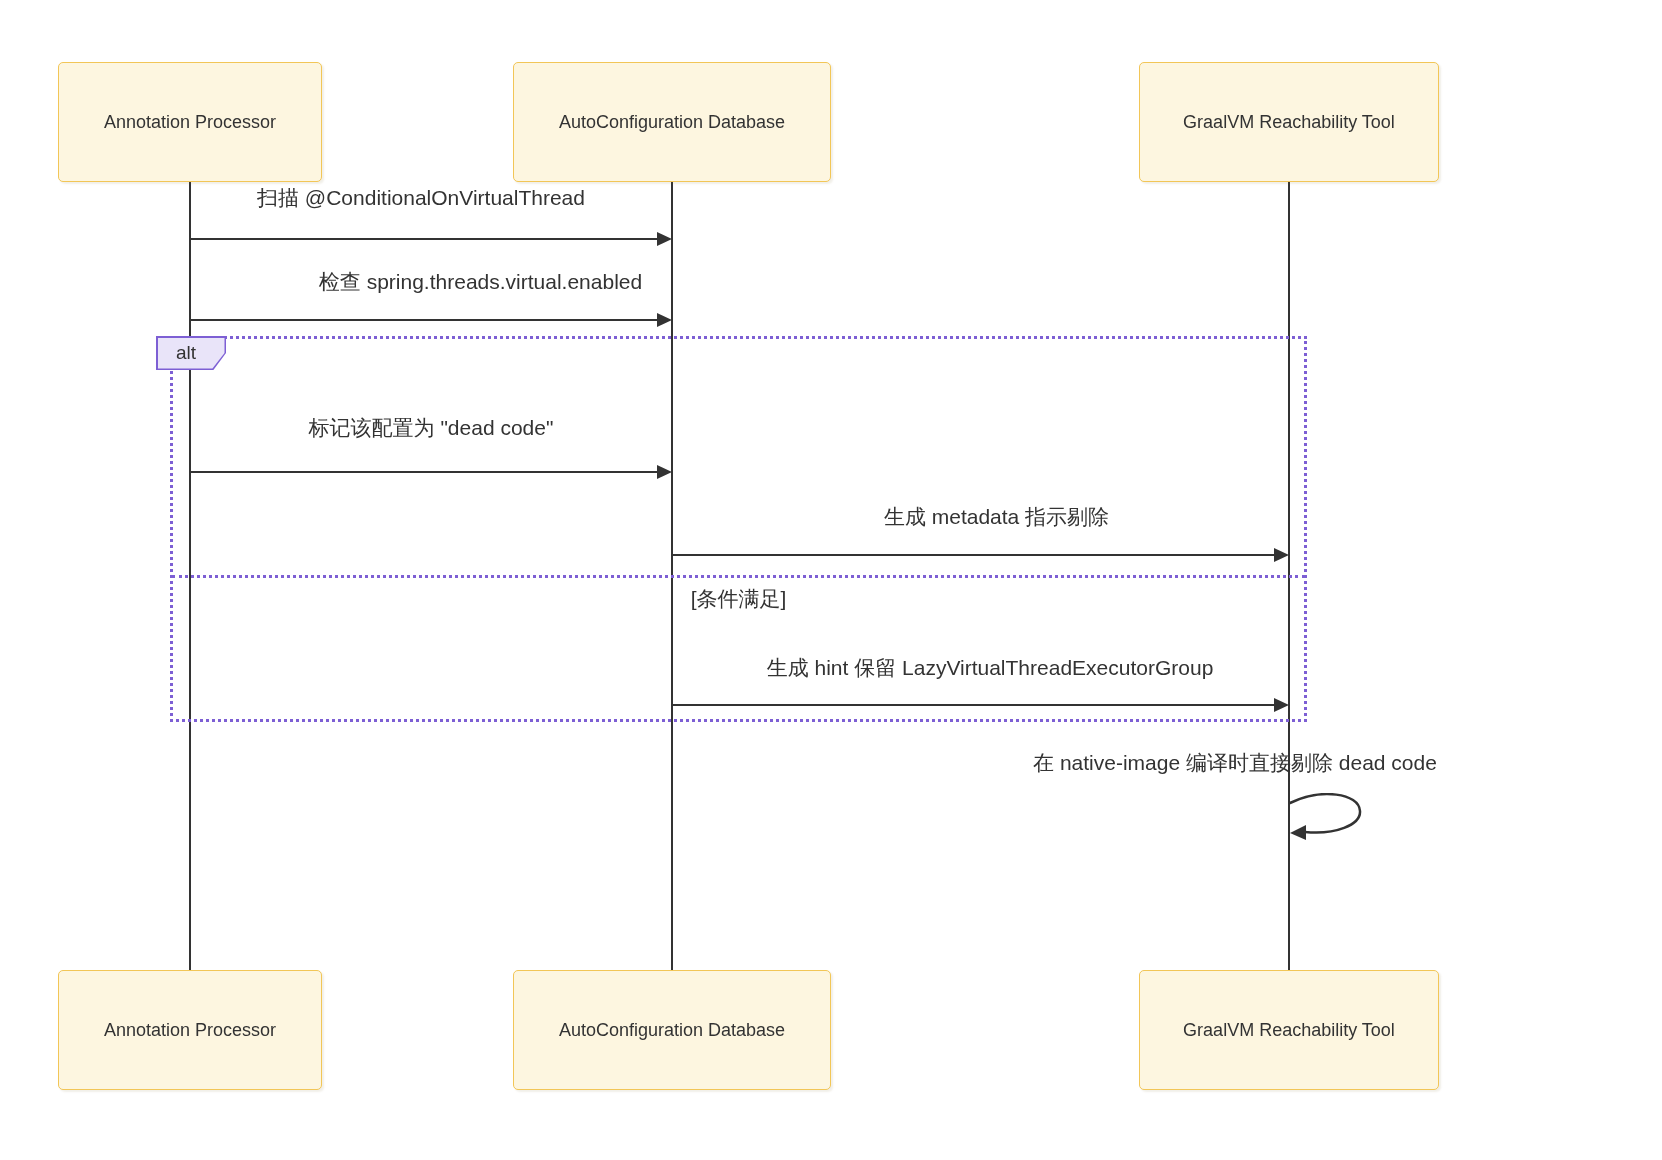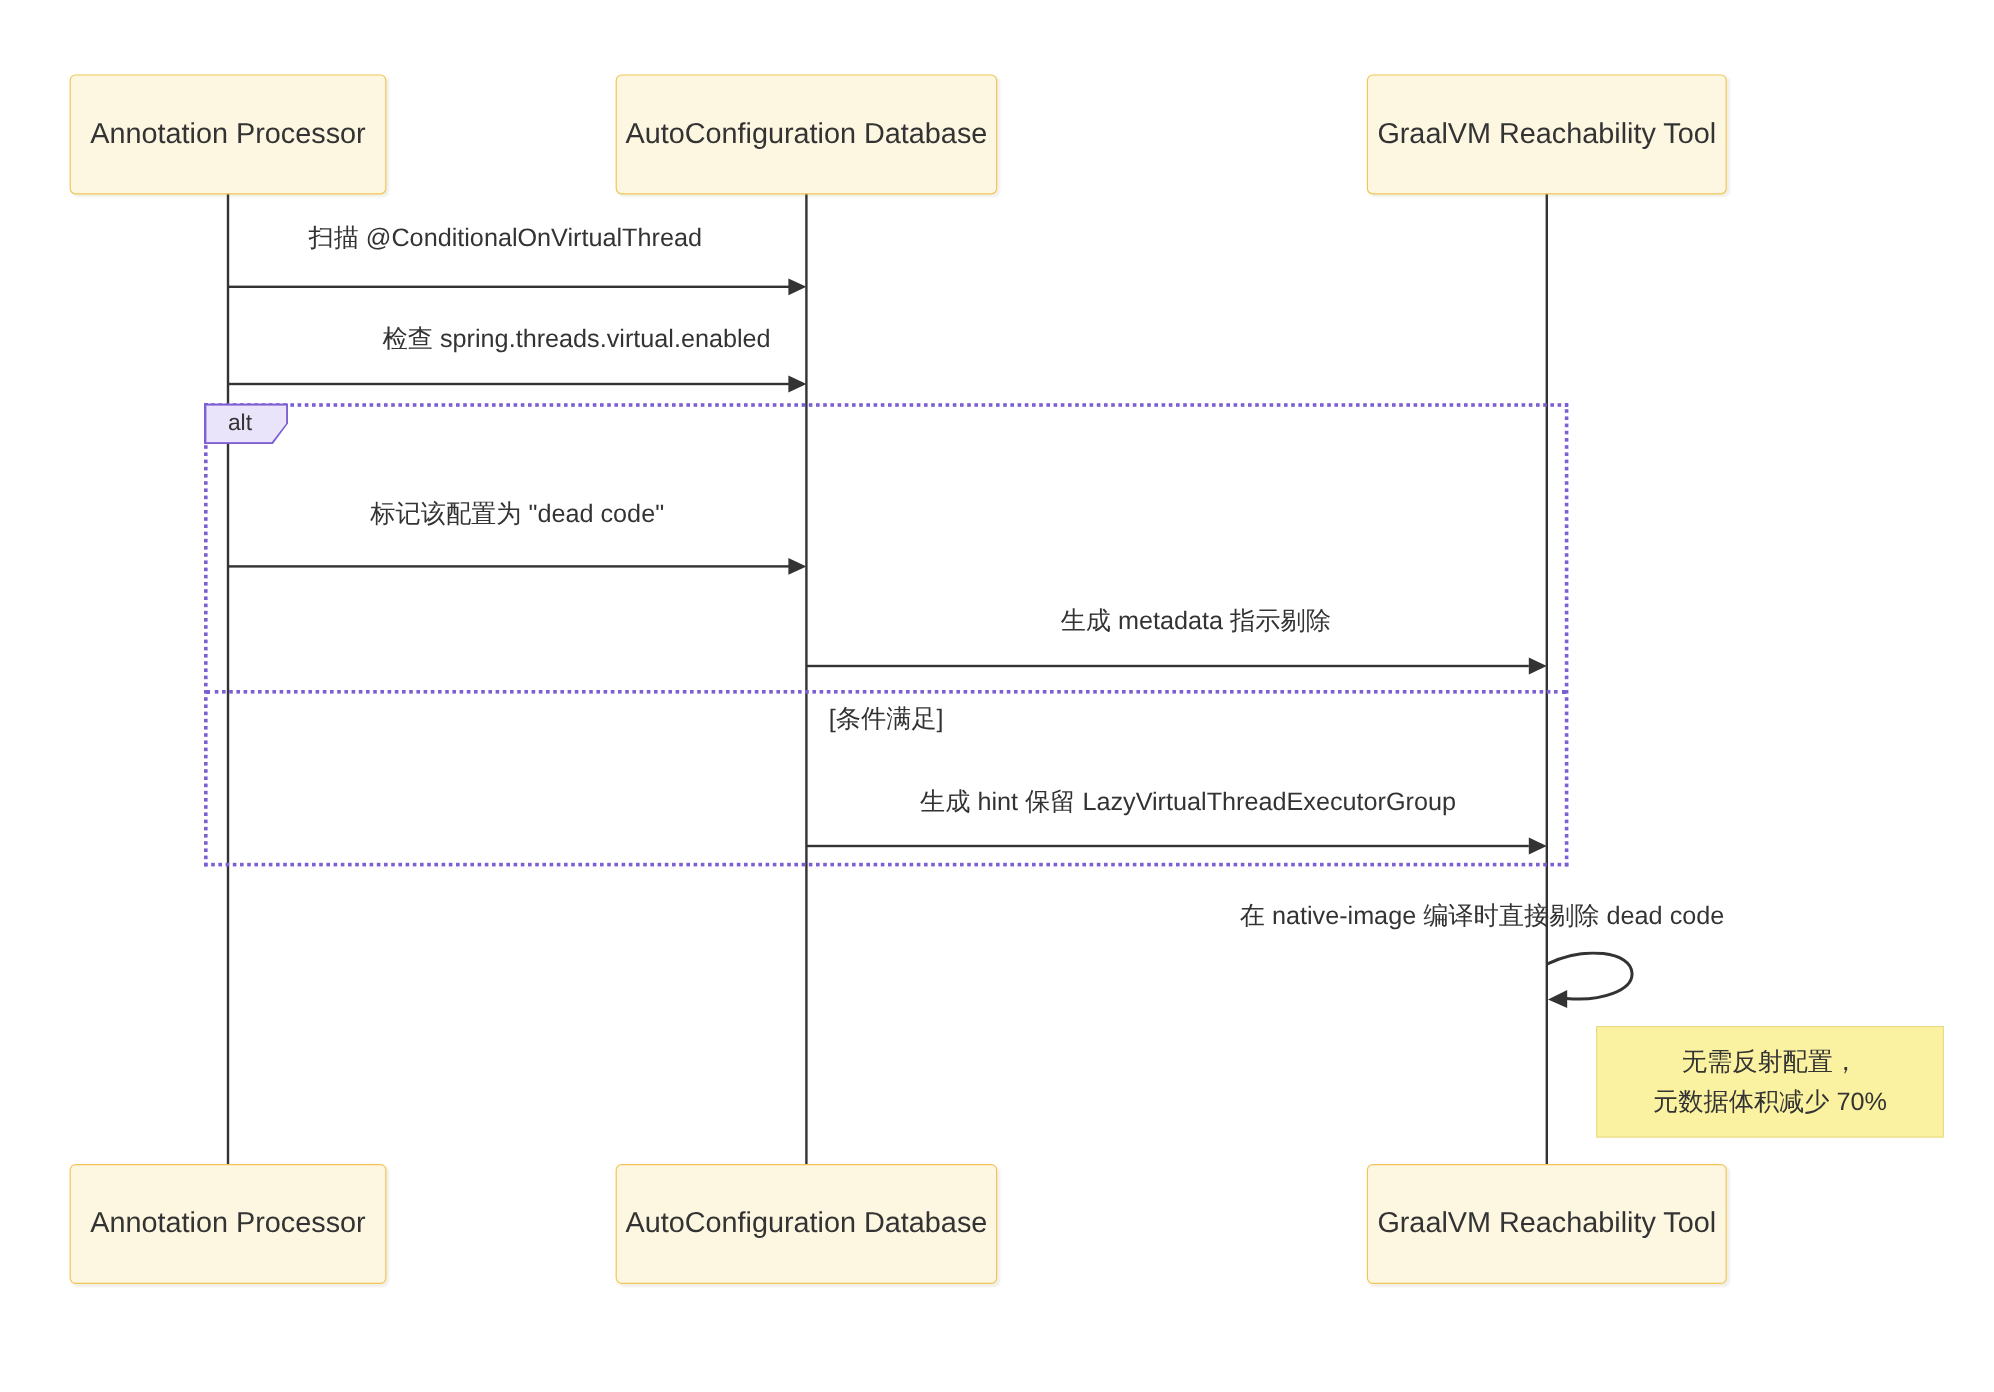--- a/index.html
+++ b/index.html
@@ -4,37 +4,37 @@
 <style>
   :root{
     --actor-fill:#fdf6e0; --actor-border:#f2c657; --line:#333333; --text:#333333;
     --frame:#7d5fd4; --alt-fill:#e9e4f9; --note-fill:#faf2a1; --note-border:#e8dc8a; --bg:#ffffff;
   }
   *{margin:0;padding:0;box-sizing:border-box;}
   body{background:var(--bg);font-family:"Liberation Sans","DejaVu Sans",sans-serif;color:var(--text);}
   .canvas{position:relative;width:1662px;height:1160px;background:var(--bg);overflow:hidden;}
 
   .actor{
-    position:absolute;height:100px;background:var(--actor-fill);
+    position:absolute;height:120px;background:var(--actor-fill);
     border:1.5px solid var(--actor-border);border-radius:5px;
     display:flex;align-items:center;justify-content:center;
-    font-size:24px;color:var(--text);box-shadow:2px 2px 2px rgba(120,100,40,0.10);
+    font-size:18px;color:var(--text);box-shadow:2px 2px 2px rgba(120,100,40,0.10);
   }
   .lifeline{position:absolute;width:2px;top:154px;height:816px;background:var(--line);}
 
   .msg-label{position:absolute;text-align:center;font-size:21px;color:var(--text);white-space:nowrap;}
   .msg-line{position:absolute;height:2px;background:var(--line);}
   .arrow-head{position:absolute;width:0;height:0;border-top:7px solid transparent;
     border-bottom:7px solid transparent;border-left:15px solid var(--line);}
 
   .alt-frame{position:absolute;left:170px;top:336px;width:1137px;height:386px;
     border:3px dotted var(--frame);}
   .alt-divider{position:absolute;left:172px;top:575px;width:1133px;height:0;
     border-top:3px dotted var(--frame);}
-  .alt-tab{position:absolute;left:170px;top:336px;width:70px;height:34px;background:var(--frame);
+  .alt-tab{position:absolute;left:156px;top:336px;width:70px;height:34px;background:var(--frame);
     clip-path:polygon(0 0,100% 0,100% 50%,82% 100%,0 100%);}
   .alt-tab-inner{position:absolute;left:1.5px;top:1.5px;right:1.5px;bottom:1.5px;background:var(--alt-fill);
     clip-path:polygon(0 0,100% 0,100% 50%,82% 100%,0 100%);
     display:flex;align-items:center;justify-content:center;padding-right:10px;
     font-size:19px;color:var(--text);}
   .cond-label{position:absolute;left:170px;width:1137px;text-align:center;font-size:21px;color:var(--text);}
 
   .note{position:absolute;left:1330px;top:855px;width:290px;height:93px;background:var(--note-fill);
     border:1px solid var(--note-border);text-align:center;font-size:21px;color:var(--text);
     padding-top:13px;line-height:33px;}
@@ -108,18 +108,14 @@
   </div>
 
   <div>
     <div class="msg-label" style="left:1030px;width:410px;top:749px;">在 native-image 编译时直接剔除 dead code</div>
     <svg class="selfloop" width="85" height="50" viewBox="0 0 85 50">
       <path d="M 1 10 C 32 -5, 70 0, 71 18 C 72 32, 46 42, 16 39" fill="none" stroke="#333333" stroke-width="2.5" stroke-linecap="round"></path>
       <polygon points="17,32 17,47 1,40" fill="#333333"></polygon>
     </svg>
   </div>
 
-  <div class="note">
-    <div>无需反射配置，</div>
-    <div>元数据体积减少 70%</div>
-  </div>
 
 </div>
 
 </body></html>

